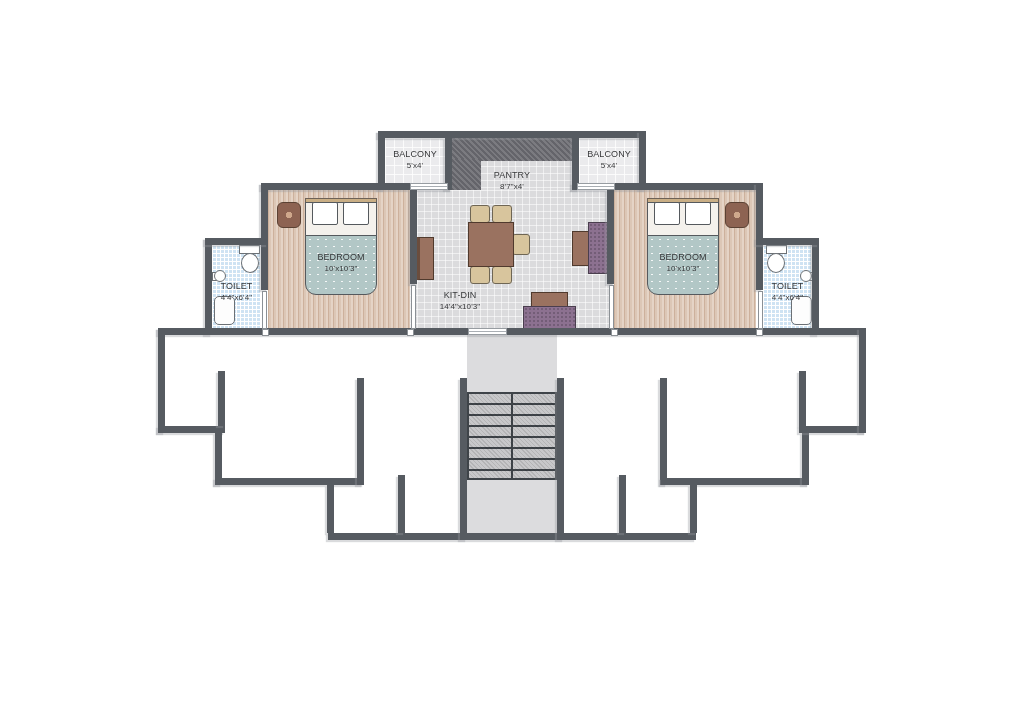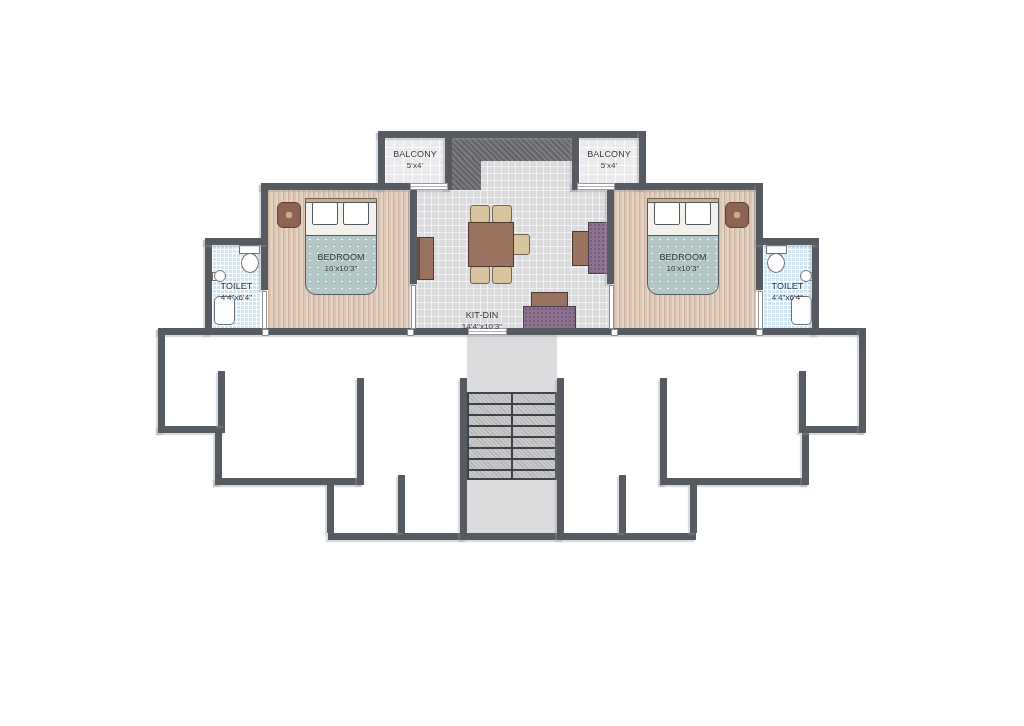--- a/index.html
+++ b/index.html
@@ -179,34 +179,38 @@
   <div class="jamb" style="left:756px;top:329px;"></div>
 
   <div class="lbl" style="left:385px;top:144px;width:60px;height:32px;">
     <span>BALCONY</span>
     <span class="d">5'x4'</span>
   </div>
   <div class="lbl" style="left:579px;top:144px;width:60px;height:32px;">
     <span>BALCONY</span>
     <span class="d">5'x4'</span>
   </div>
+  <div class="lbl" style="left:452px;top:168px;width:120px;height:26px;">
+    <span>PANTRY</span>
+    <span class="d">8'7"x4'</span>
+  </div>
   <div class="lbl" style="left:305px;top:250px;width:72px;height:26px;">
     <span>BEDROOM</span>
     <span class="d">10'x10'3"</span>
   </div>
   <div class="lbl" style="left:647px;top:250px;width:72px;height:26px;">
     <span>BEDROOM</span>
     <span class="d">10'x10'3"</span>
   </div>
   <div class="lbl" style="left:210px;top:279px;width:53px;height:26px;">
     <span>TOILET</span>
     <span class="d">4'4"x6'4"</span>
   </div>
   <div class="lbl" style="left:761px;top:279px;width:53px;height:26px;">
     <span>TOILET</span>
     <span class="d">4'4"x6'4"</span>
   </div>
-  <div class="lbl" style="left:432px;top:288px;width:100px;height:26px;margin-top:20px;">
+  <div class="lbl" style="left:410px;top:288px;width:100px;height:26px;">
     <span>KIT-DIN</span>
     <span class="d">14'4"x10'3"</span>
   </div>
 
 </div>
 
 </body></html>

